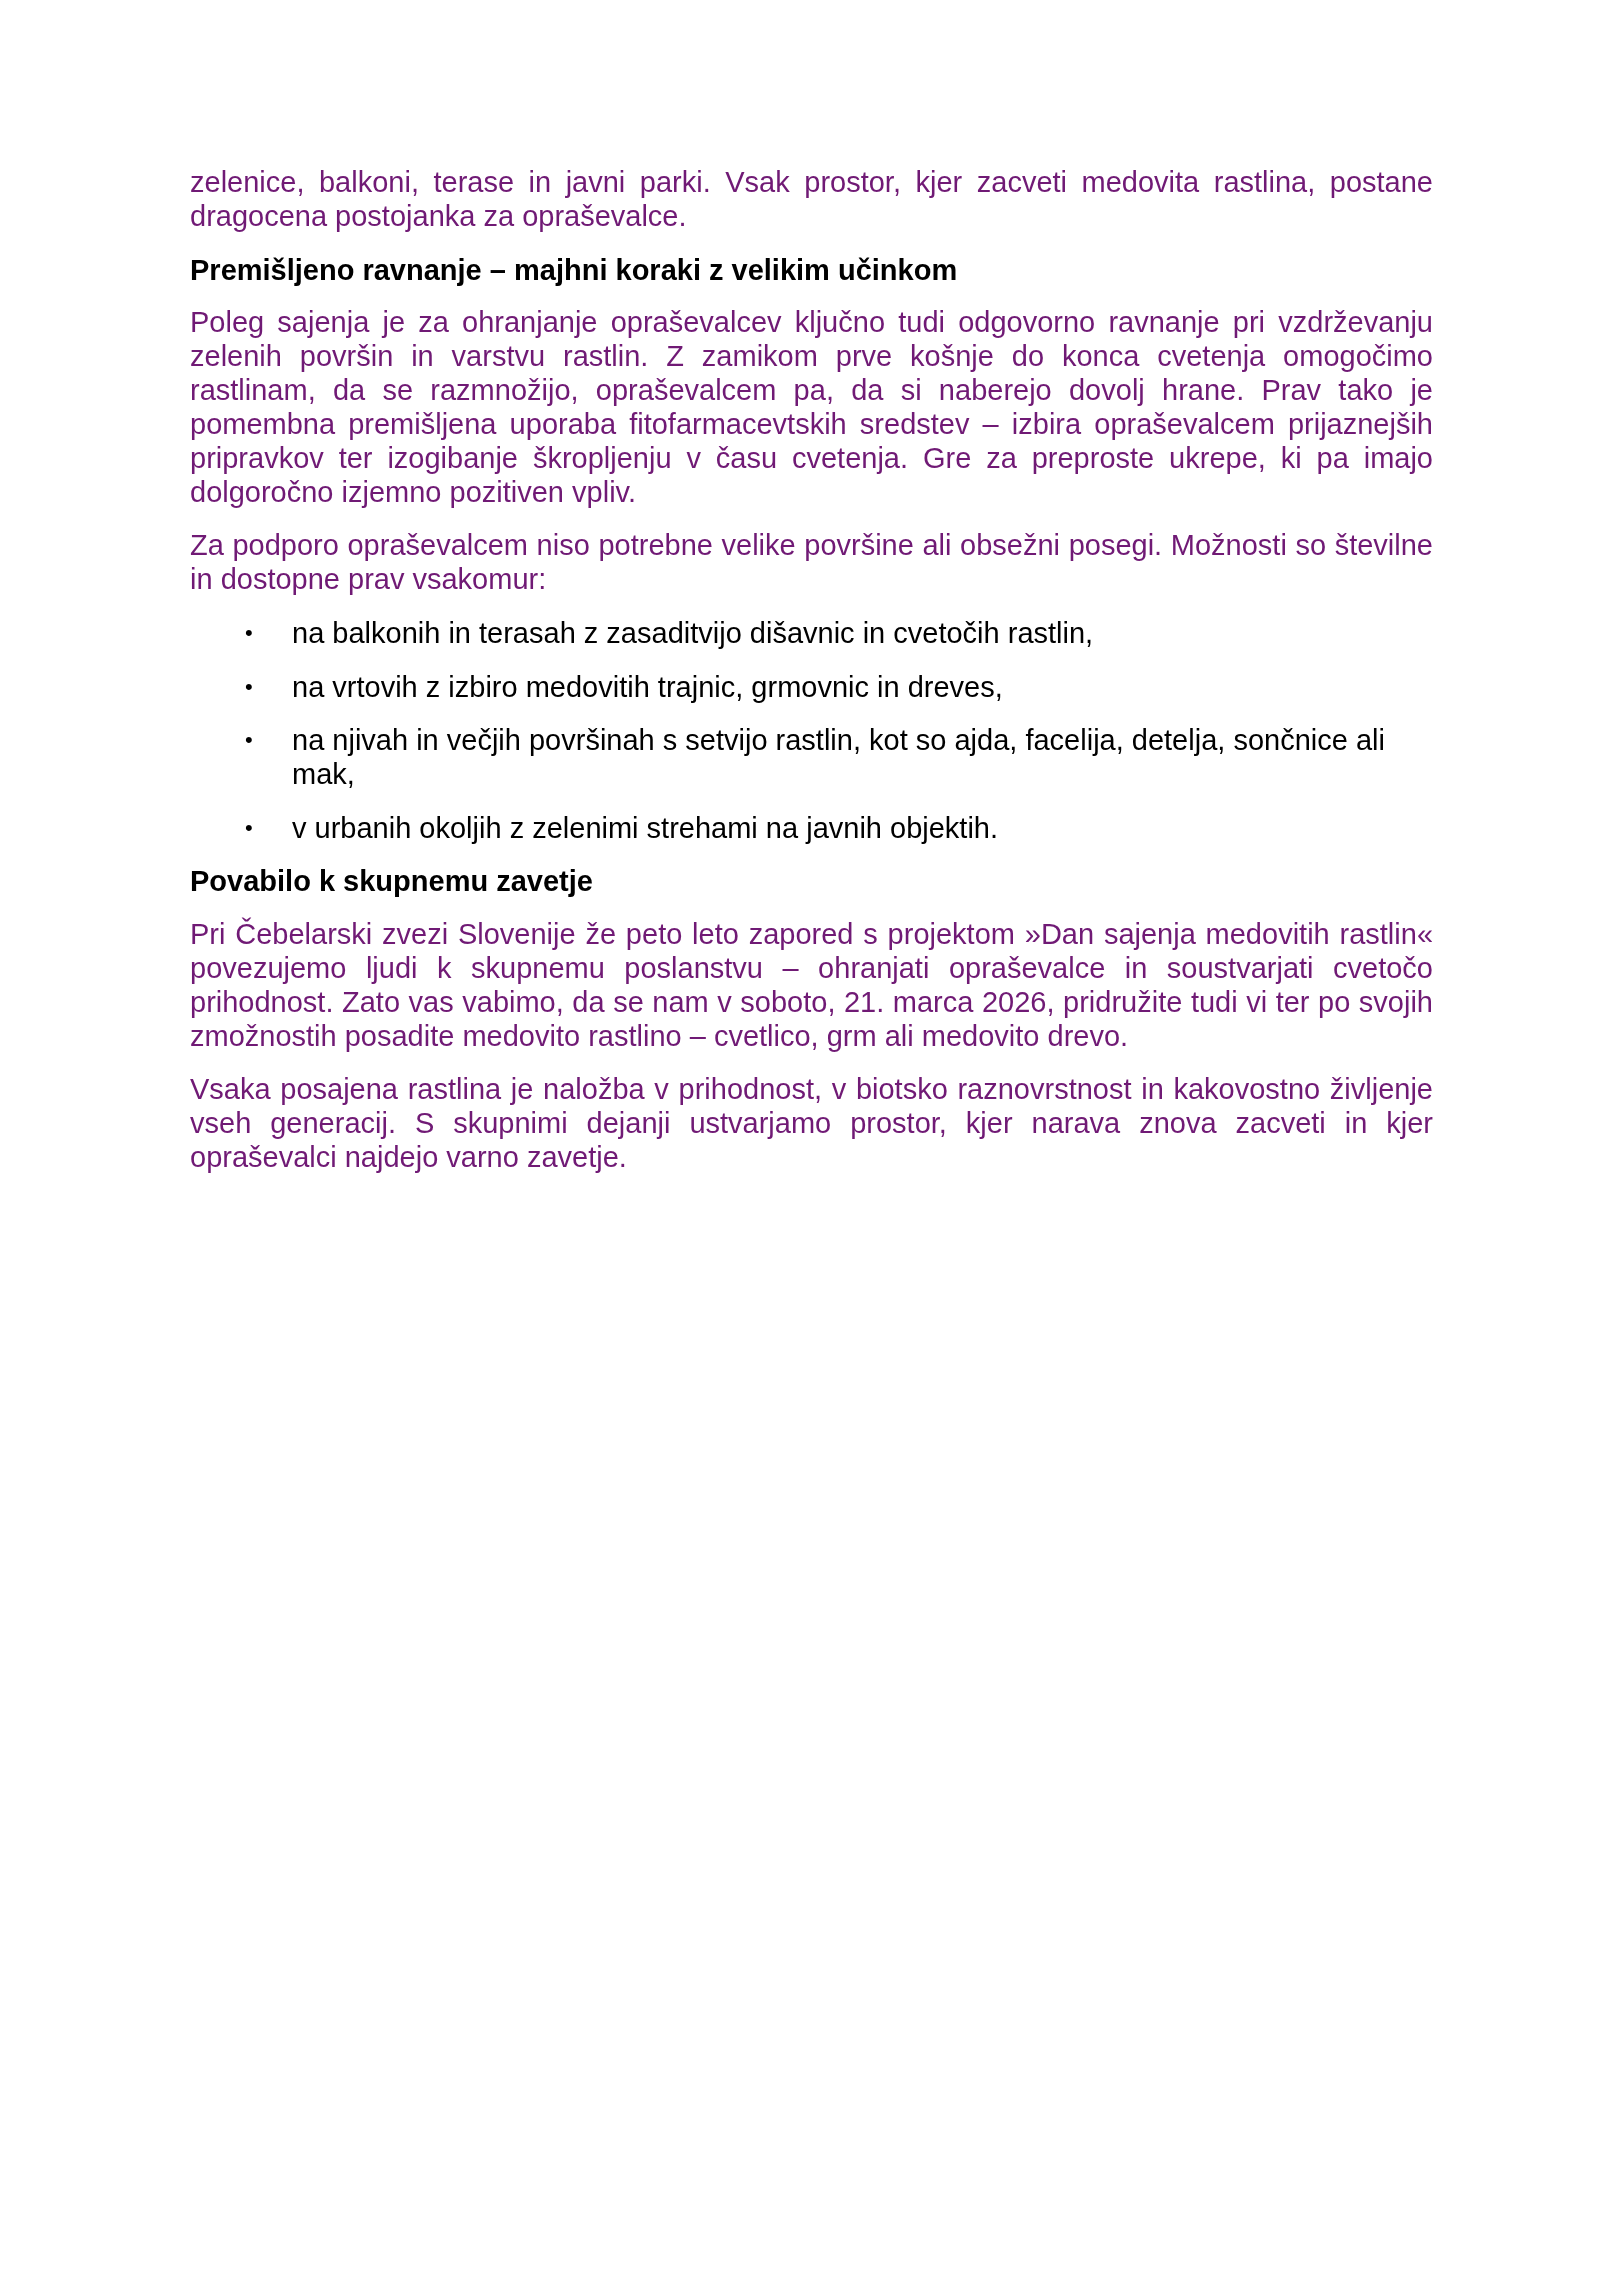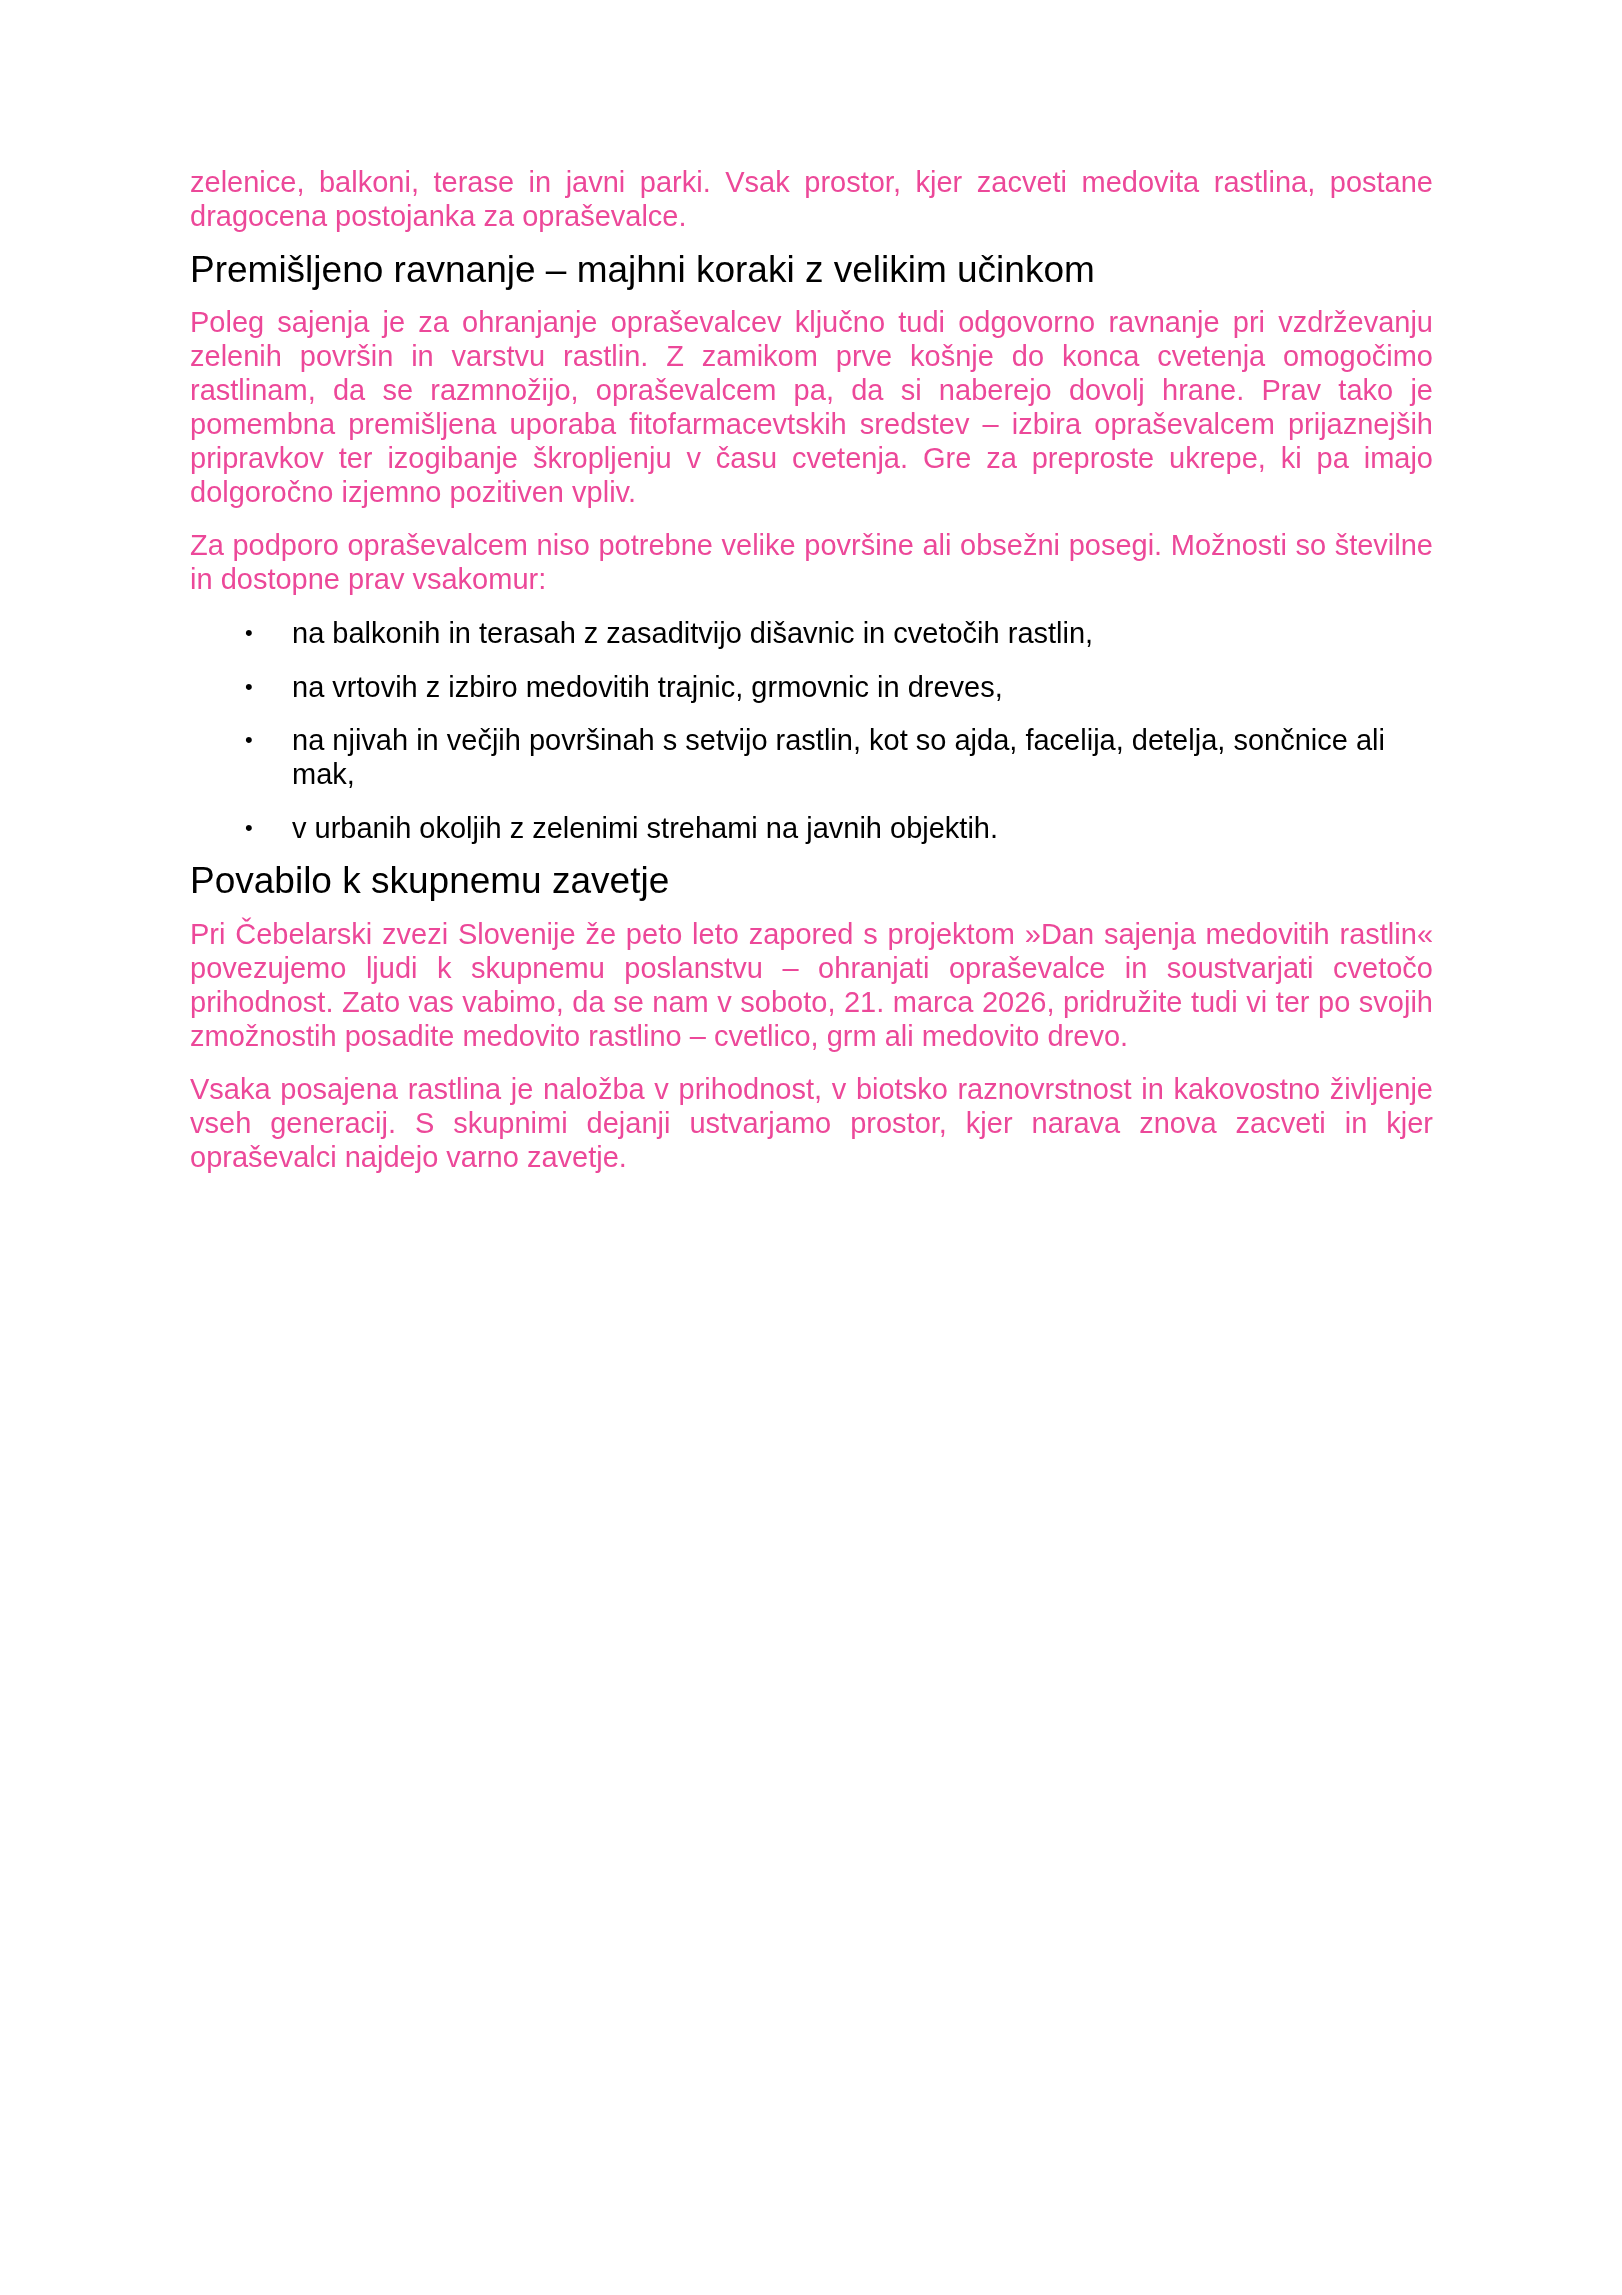--- a/index.html
+++ b/index.html
@@ -27,31 +27,31 @@
     width: 1243px;
   }
 
   
   .para {
     font-size: 29px;
     line-height: 34px;
     text-align: justify;
     text-justify: inter-word;
     margin: 0 0 19.6px 0;
-    color: #ec4899;
+    color: #701a75;
     -webkit-hyphens: none;
     hyphens: none;
   }
   .para:last-child { margin-bottom: 0; }
 
   
   .heading {
-    font-size: 37px;
+    font-size: 29px;
     line-height: 34px;
-    font-weight: normal;
+    font-weight: bold;
     text-align: left;
     margin: 0 0 18.3px 0;
     color: #000000;
   }
 
   
   .bullets {
     list-style: none;
     margin: 0 0 19.6px 0;
     padding: 0;

